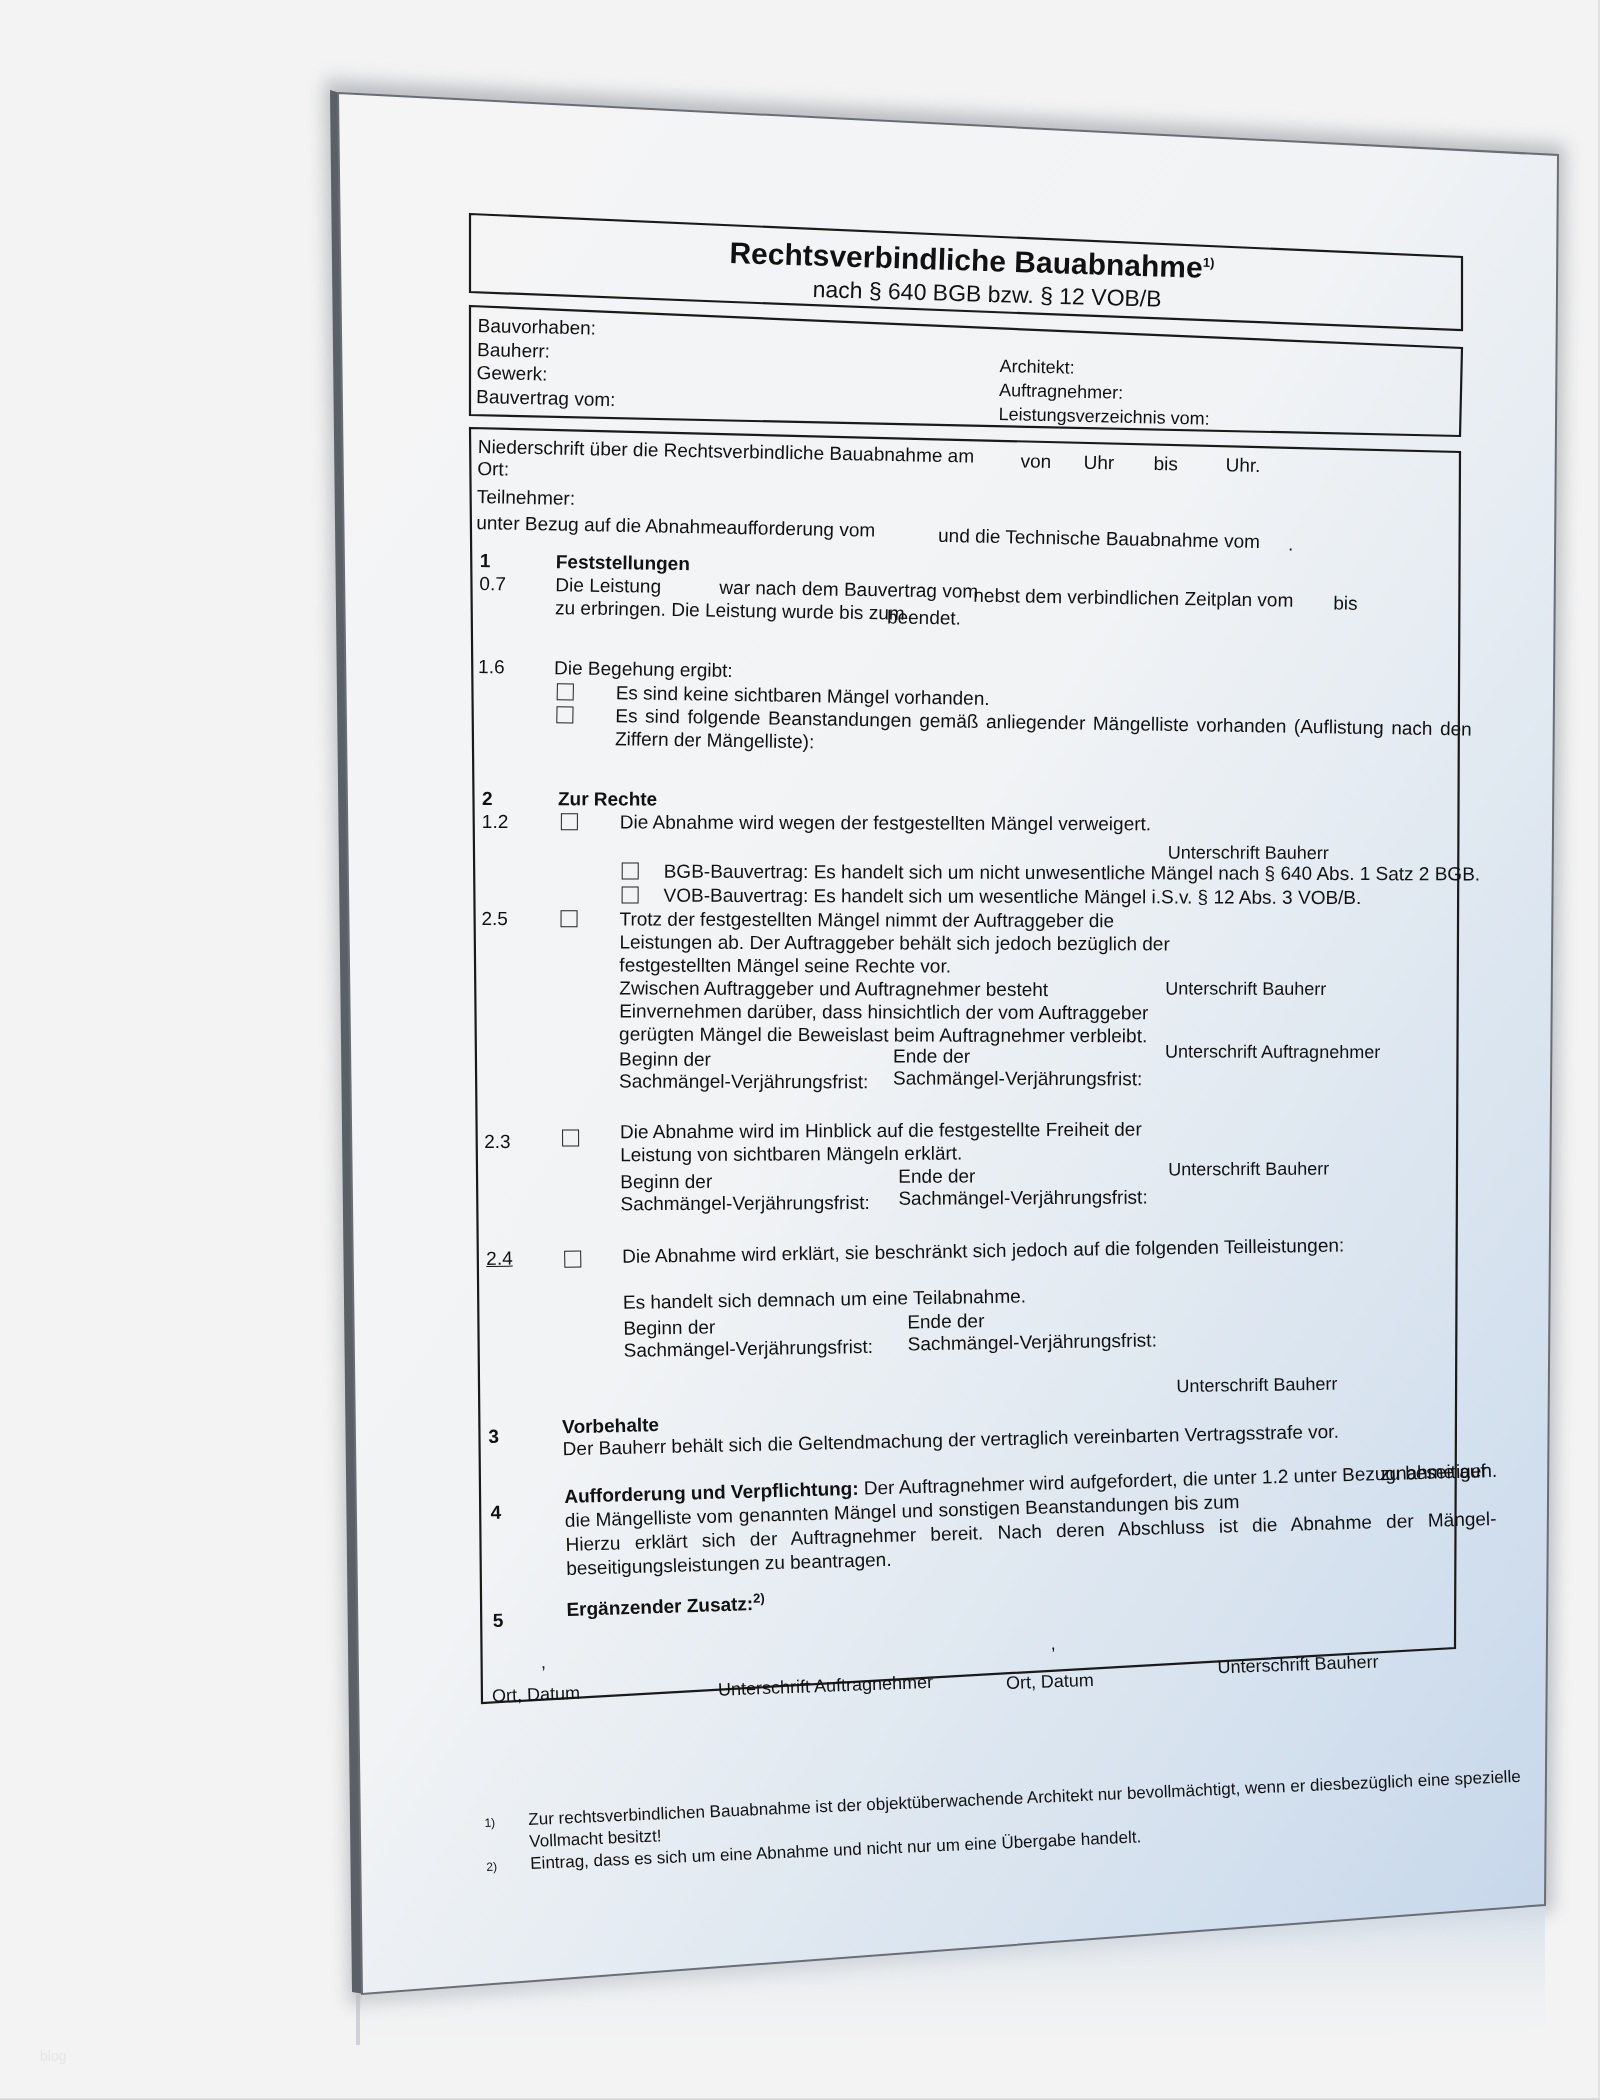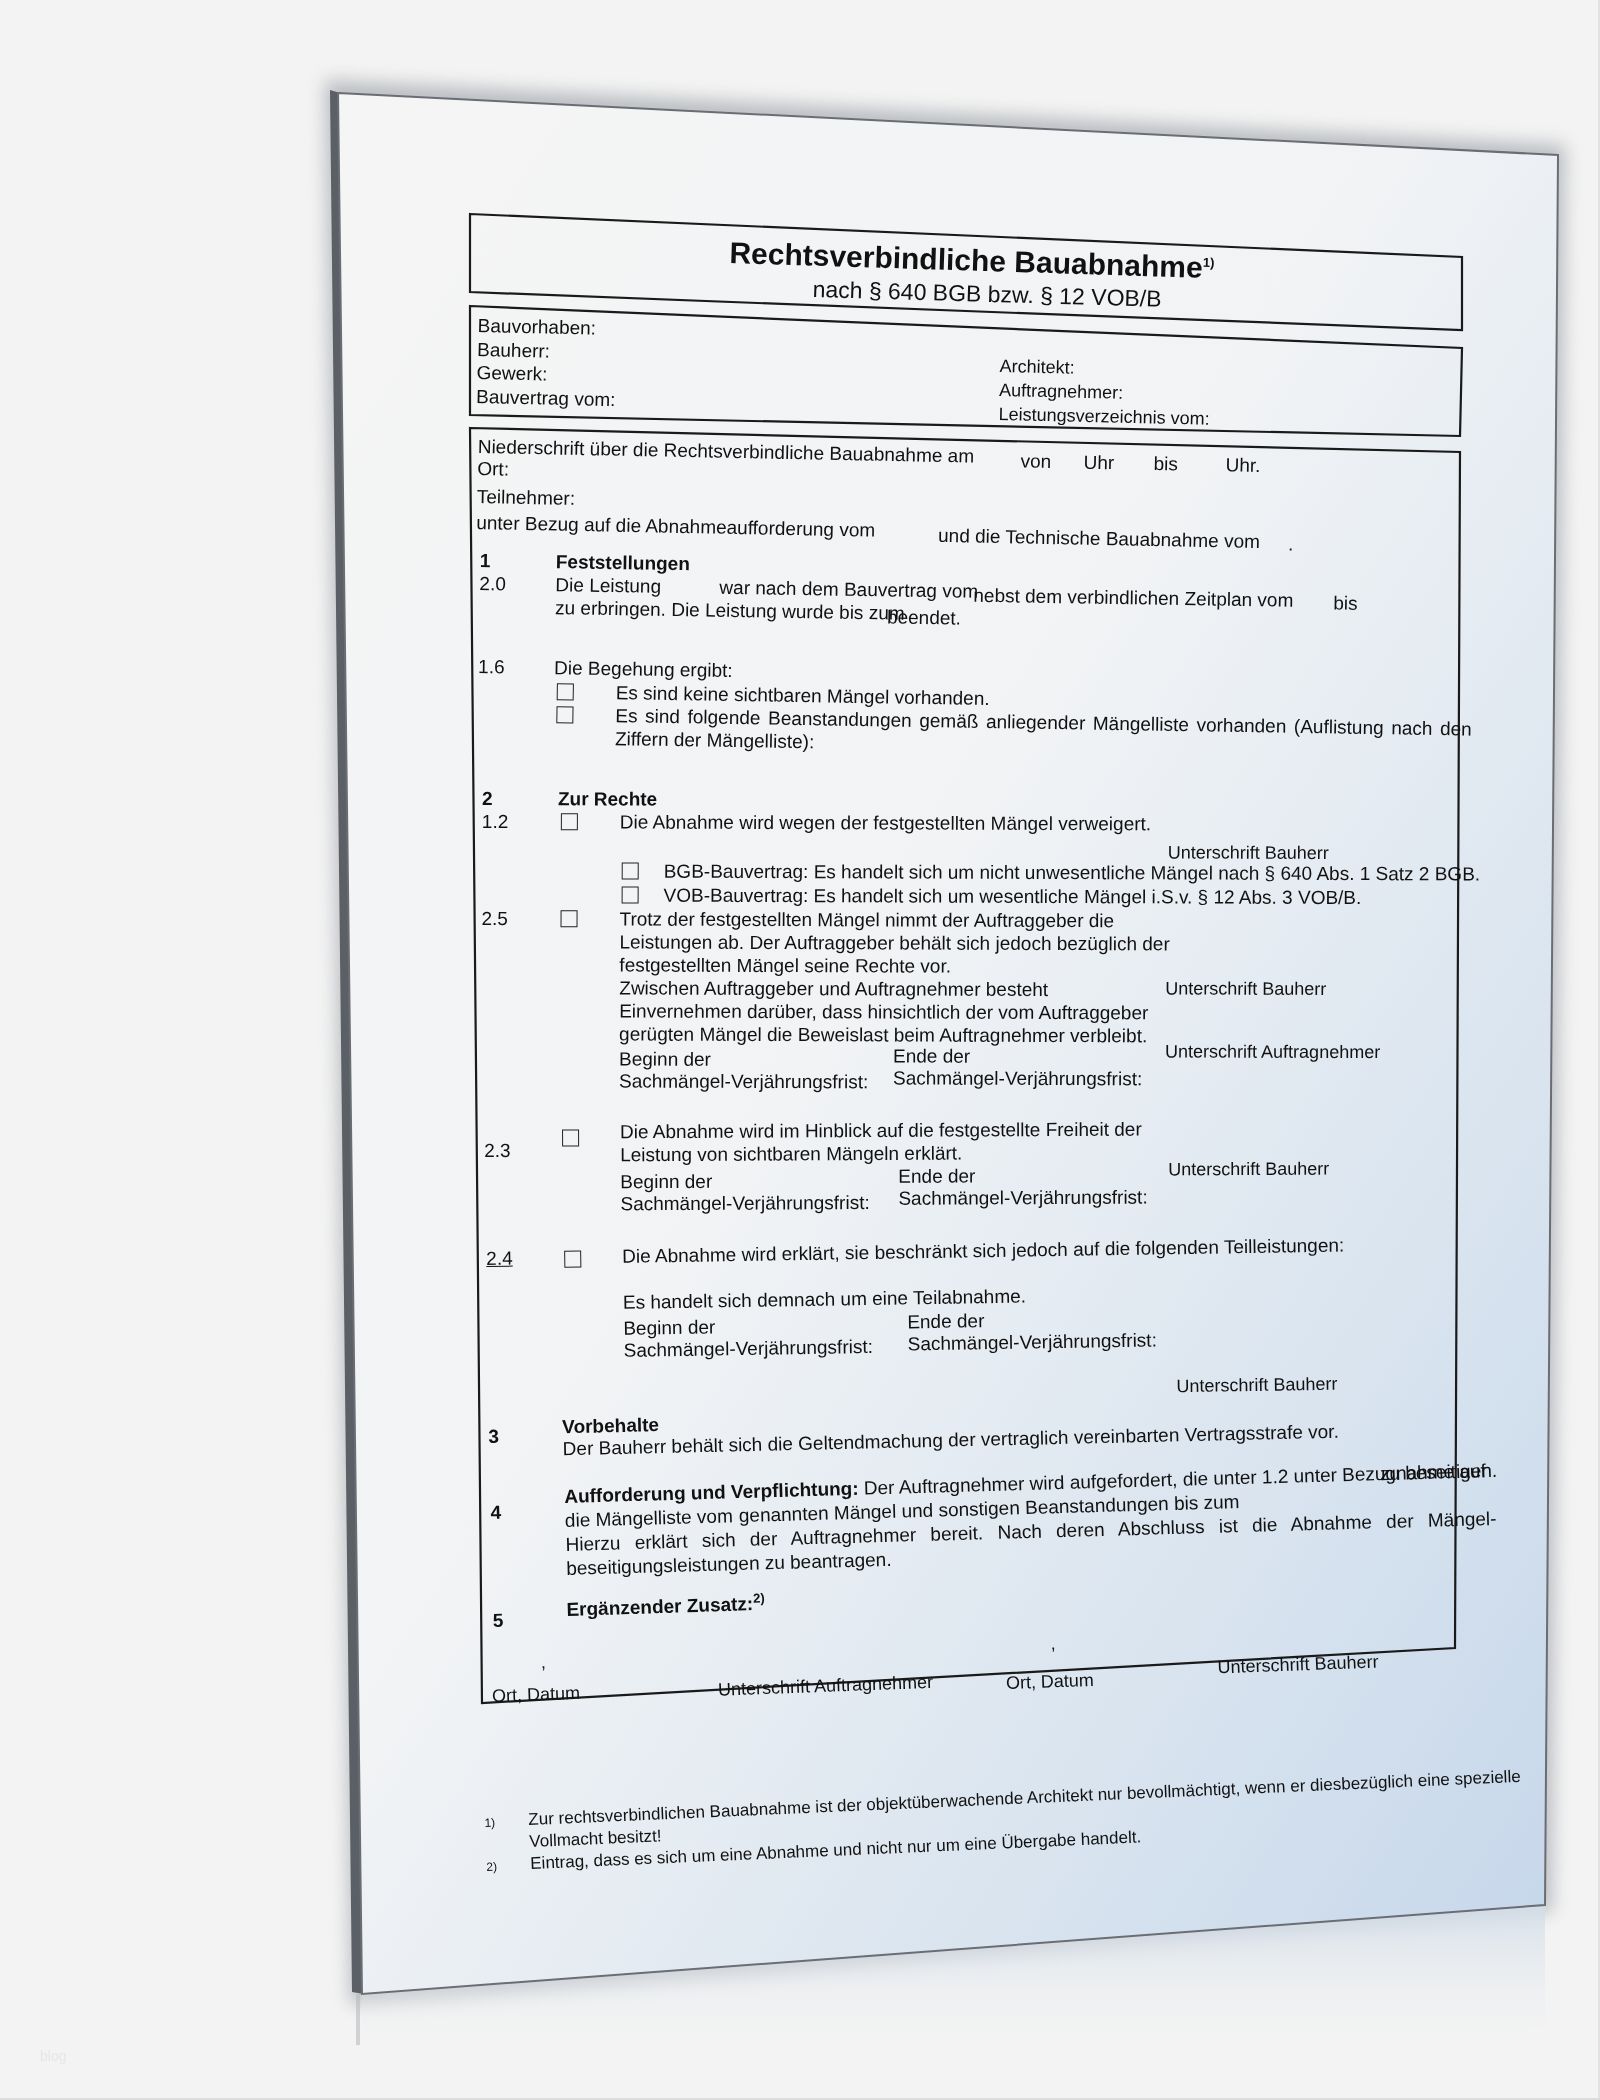--- a/index.html
+++ b/index.html
@@ -90,21 +90,21 @@
       <span style="position:absolute;left:812px;top:6px;">.</span>
     </div>
   </div>
 
   <div class="abs t" style="left:480px;top:550px;transform:rotate(0.9deg);transform-origin:left top;width:980px;">
     <div style="position:relative;height:23px;">
       <span class="b">1</span>
       <span class="b" style="position:absolute;left:76px;">Feststellungen</span>
     </div>
     <div style="position:relative;height:23px;">
-      <span>2.0</span>
+      <span>0.7</span>
       <span style="position:absolute;left:76px;">Die Leistung</span>
       <span style="position:absolute;left:240px;">war nach dem Bauvertrag vom</span>
       <span style="position:absolute;left:494px;top:4px;">nebst dem verbindlichen Zeitplan vom</span>
       <span style="position:absolute;left:854px;top:6px;">bis</span>
     </div>
     <div style="position:relative;height:60px;">
       <span style="position:absolute;left:76px;">zu erbringen. Die Leistung wurde bis zum</span>
       <span style="position:absolute;left:408px;top:4px;">beendet.</span>
     </div>
     <div style="position:relative;height:24px;">
@@ -171,21 +171,21 @@
       <span style="position:absolute;left:138px;top:2px;">Beginn der</span>
       <span style="position:absolute;left:138px;top:24px;">Sachmängel-Verjährungsfrist:</span>
       <span style="position:absolute;left:412px;top:-2px;">Ende der</span>
       <span style="position:absolute;left:412px;top:20px;">Sachmängel-Verjährungsfrist:</span>
       <span class="sig" style="position:absolute;left:684px;top:-8px;">Unterschrift Auftragnehmer</span>
     </div>
   </div>
 
   <div class="abs t" style="left:484px;top:1122px;transform:rotate(-0.3deg);transform-origin:left top;width:980px;">
     <div style="position:relative;height:23px;">
-      <span style="position:absolute;top:9px;margin-top:9px;">2.3</span>
+      <span style="position:absolute;top:9px;">2.3</span>
       <span class="cb" style="left:78px;top:8px;"></span>
       <span style="position:absolute;left:136px;">Die Abnahme wird im Hinblick auf die festgestellte Freiheit der</span>
     </div>
     <div style="position:relative;height:23px;">
         <span style="position:absolute;left:136px;">Leistung von sichtbaren Mängeln erklärt.</span>
       </div>
     <div style="position:relative;height:46px;">
       <span style="position:absolute;left:136px;top:4px;">Beginn der</span>
       <span style="position:absolute;left:136px;top:26px;">Sachmängel-Verjährungsfrist:</span>
       <span style="position:absolute;left:414px;top:0px;">Ende der</span>

